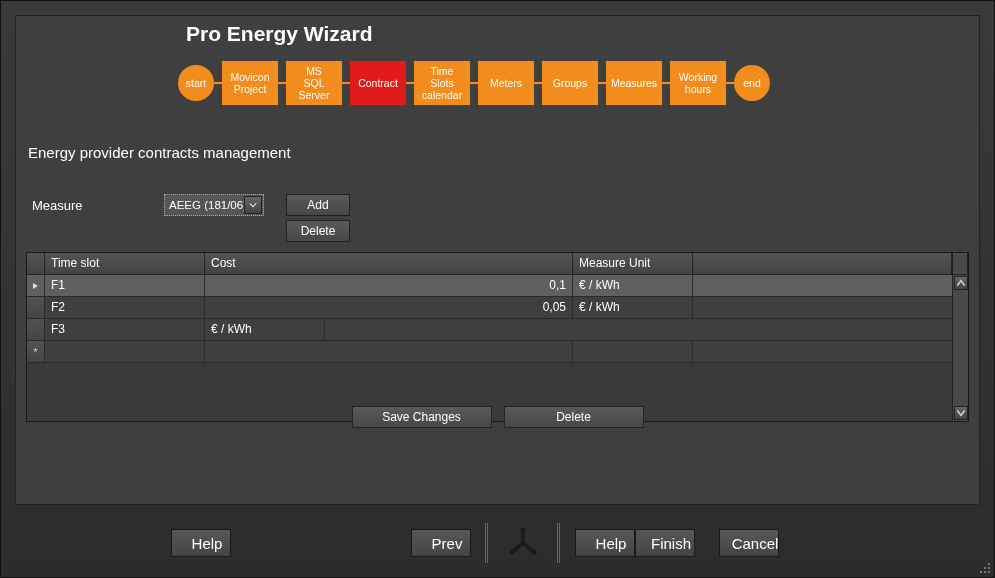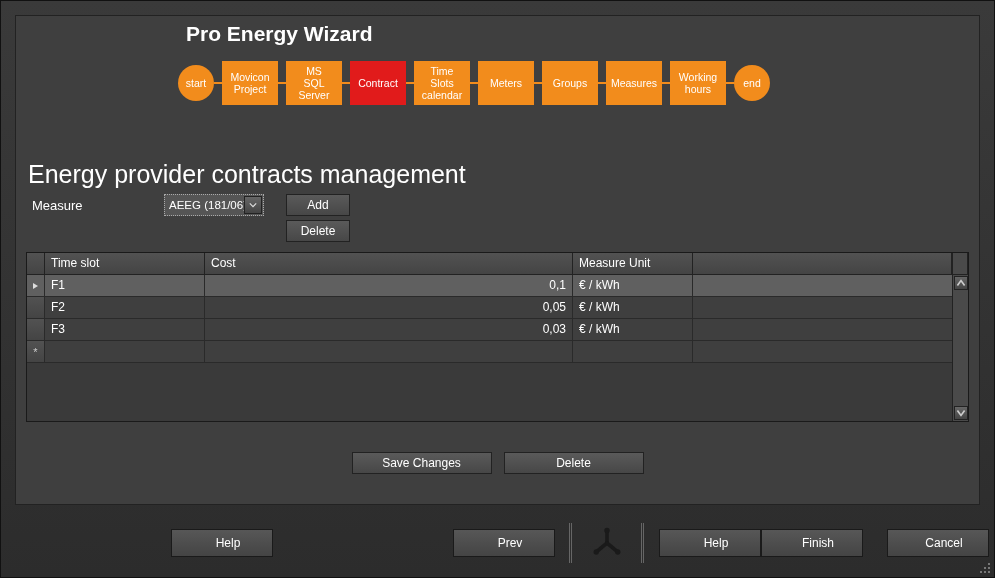--- a/index.html
+++ b/index.html
@@ -29,22 +29,22 @@
     font-size: 10.5px;
   }
   .flow-box {
     width: 56px; height: 44px; background: #f28c1c; color: #fff;
     display: flex; align-items: center; justify-content: center;
     text-align: center; font-size: 10.5px; line-height: 1.15;
     padding: 2px;
   }
   .flow-box.active { background: #e11b1b; }
   .section-title {
-    position: absolute; left: 12px; top: 144px;
-    font-size: 25px; font-weight: 300; color: #fff;
+    position: absolute; left: 12px; top: 128px;
+    font-size: 15px; font-weight: 300; color: #fff;
   }
   .contract-row {
     position: absolute; left: 16px; top: 178px; display: flex; align-items: flex-start; gap: 22px;
   }
   .contract-label { font-size: 13px; color: #fff; padding-top: 4px; width: 110px;}
   .select-wrap {
     position: relative; width: 100px; height: 22px;
     border: 1px dotted #aaa; background: #555;
     display: flex; align-items: center;
   }
@@ -96,34 +96,34 @@
     position:absolute; right:0; top:0; bottom:0; width:16px;
     background:#4a4a4a; border-left:1px solid #222;
   }
   .scroll-up, .scroll-dn {
     position:absolute; left:1px; width:14px; height:14px;
     background: linear-gradient(#666,#444); border:1px solid #222;
     display:flex; align-items:center; justify-content:center;
   }
   .scroll-up{ top:1px;} .scroll-dn{ bottom:1px;}
   .action-btns {
-    position:absolute; left:0; right:0; top:436px; display:flex; justify-content:center; gap:12px;
+    position:absolute; left:0; right:0; top:390px; display:flex; justify-content:center; gap:12px;
   }
   .btn-med {
     width:140px; height:22px; font-size:12px; color:#fff;
     background: linear-gradient(#5a5a5a,#474747);
     border:1px solid #222; cursor:pointer;
     display:flex; align-items:center; justify-content:center;
   }
   .footer {
     position:absolute; left:0; right:0; bottom:12px; height:44px;
     display:flex; align-items:center;
   }
   .btn-foot {
-    width:102px; height:28px; font-size:12px; color:#fff;
+    width:60px; height:28px; font-size:15px; color:#fff;
     background: linear-gradient(#575757,#444);
     border:1px solid #1a1a1a; cursor:pointer;
     display:flex; align-items:center; justify-content:center;padding-left:12px;
   }
   .foot-left { margin-left:170px; }
   .foot-mid { display:flex; align-items:center; gap:8px; margin-left:180px; }
   .sep { width:4px; height:40px; margin:0 6px;
     background: repeating-linear-gradient(to right,#666 0 1px,transparent 1px 2px);
   }
   .logo { width:36px; height:36px; margin:0 2px; display:flex; align-items:center; justify-content:center;}
@@ -205,21 +205,20 @@
           <div class="grow">
             <div class="gcell ind"></div>
             <div class="gcell gw-ts">F2</div>
             <div class="gcell gw-cost num">0,05</div>
             <div class="gcell gw-mu">€ / kWh</div>
             <div class="gcell gw-rest"></div>
           </div>
           <div class="grow">
             <div class="gcell ind"></div>
             <div class="gcell gw-ts">F3</div>
-            <div class="gcell gw-cost num">0,03</div>
             <div class="gcell gw-mu">€ / kWh</div>
             <div class="gcell gw-rest"></div>
           </div>
           <div class="grow newrow">
             <div class="gcell ind" style="color:#ccc;font-size:11px;">*</div>
             <div class="gcell gw-ts"></div>
             <div class="gcell gw-cost"></div>
             <div class="gcell gw-mu"></div>
             <div class="gcell gw-rest"></div>
           </div>

